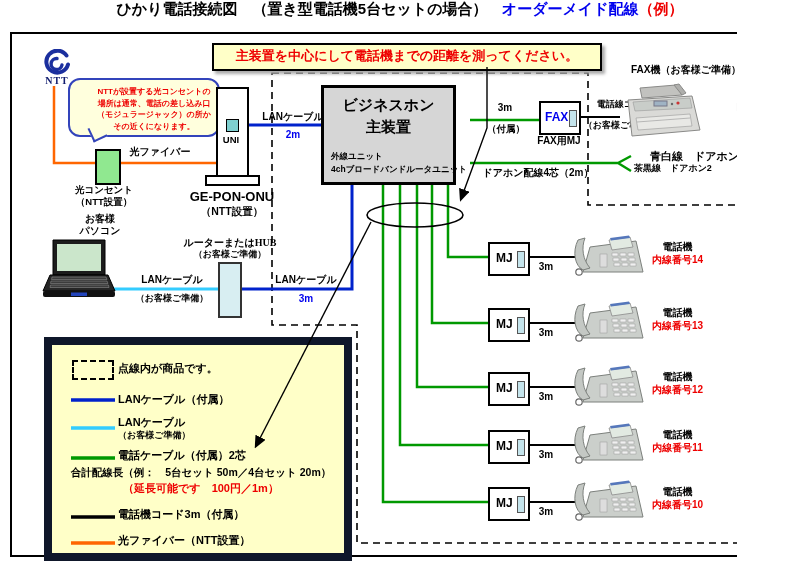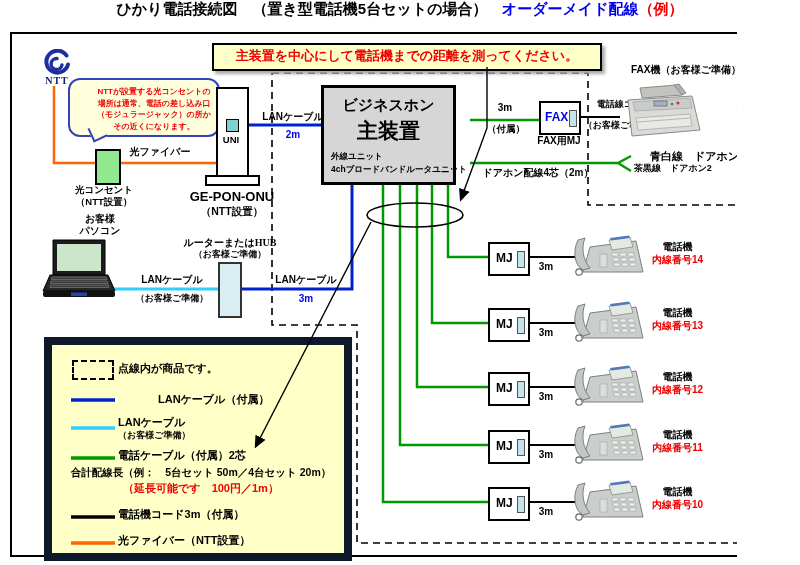--- a/index.html
+++ b/index.html
@@ -99,21 +99,21 @@
   <div class="abs comp" style="left:226px;top:119px;width:11px;height:11px;background:#7FD0D0;border:1.5px solid #000;"></div>
   <div class="abs lbl comp" style="left:214px;top:134px;width:34px;font-size:9.5px;">UNI</div>
   <div class="abs lbl comp" style="left:158px;top:189px;width:148px;font-size:13px;">GE-PON-ONU</div>
   <div class="abs lbl comp" style="left:158px;top:205px;width:148px;font-size:10.5px;">（NTT設置）</div>
 
   <div class="abs lbl comp" style="left:248px;top:111px;width:90px;font-size:10px;">LANケーブル</div>
   <div class="abs lbl blue comp" style="left:248px;top:129px;width:90px;font-size:10px;">2m</div>
 
   <div class="abs mainunit comp" style="left:321px;top:85px;width:129px;height:94px;">
     <div class="lbl" style="margin-top:8px;font-size:15px;">ビジネスホン</div>
-    <div class="lbl" style="margin-top:4px;font-size:21px;">主装置</div>
+    <div class="lbl" style="margin-top:4px;font-size:15px;">主装置</div>
     <div style="position:absolute;left:7px;top:63px;font-size:8.5px;font-weight:bold;white-space:nowrap;">外線ユニット</div>
     <div style="position:absolute;left:7px;top:76px;font-size:8.5px;font-weight:bold;white-space:nowrap;">4chブロードバンドルータユニット</div>
   </div>
 
   <div class="abs lbl comp" style="left:480px;top:102px;width:50px;font-size:10px;">3m</div>
   <div class="abs lbl comp" style="left:478px;top:123px;width:56px;font-size:9.5px;">（付属）</div>
   <div class="abs whitebox comp" style="left:539px;top:101px;width:38px;height:30px;">
     <span class="blue" style="position:absolute;left:4px;top:7px;font-size:12px;font-weight:bold;">FAX</span>
     <span style="position:absolute;right:2px;top:7px;width:6px;height:15px;background:#C4E4EC;border:1px solid #555;"></span>
   </div>
@@ -312,21 +312,21 @@
   <div class="abs lbl comp" style="left:635px;top:486px;width:85px;font-size:10px;">電話機</div>
   <div class="abs lbl red comp" style="left:630px;top:499px;width:95px;font-size:10px;">内線番号10</div>
 
   <div class="abs legend comp" style="left:44px;top:337px;width:292px;height:208px;">
     <div class="abs dashicon" style="left:20px;top:15px;width:38px;height:16px;"></div>
     <div class="abs lbl" style="left:66px;top:17px;text-align:left;font-size:11px;">点線内が商品です。</div>
 
     <svg class="abs chip" style="left:18px;top:52px;" width="46" height="6">
         <line x1="1" y1="3" x2="45" y2="3" stroke="#0022CC" stroke-width="3.5"></line>
       </svg>
-    <div class="abs lbl" style="left:66px;top:48px;text-align:left;font-size:11px;margin-left:40px;">LANケーブル（付属）</div>
+    <div class="abs lbl" style="left:66px;top:48px;text-align:left;font-size:11px;">LANケーブル（付属）</div>
 
     <svg class="abs chip" style="left:18px;top:80px;" width="46" height="6">
         <line x1="1" y1="3" x2="45" y2="3" stroke="#33CCFF" stroke-width="3.5"></line>
       </svg>
     <div class="abs lbl" style="left:66px;top:71px;text-align:left;font-size:11px;">LANケーブル</div>
     <div class="abs lbl" style="left:66px;top:85px;text-align:left;font-size:9px;">（お客様ご準備）</div>
 
     <svg class="abs chip" style="left:18px;top:110px;" width="46" height="6">
         <line x1="1" y1="3" x2="45" y2="3" stroke="#009900" stroke-width="3.5"></line>
       </svg>

